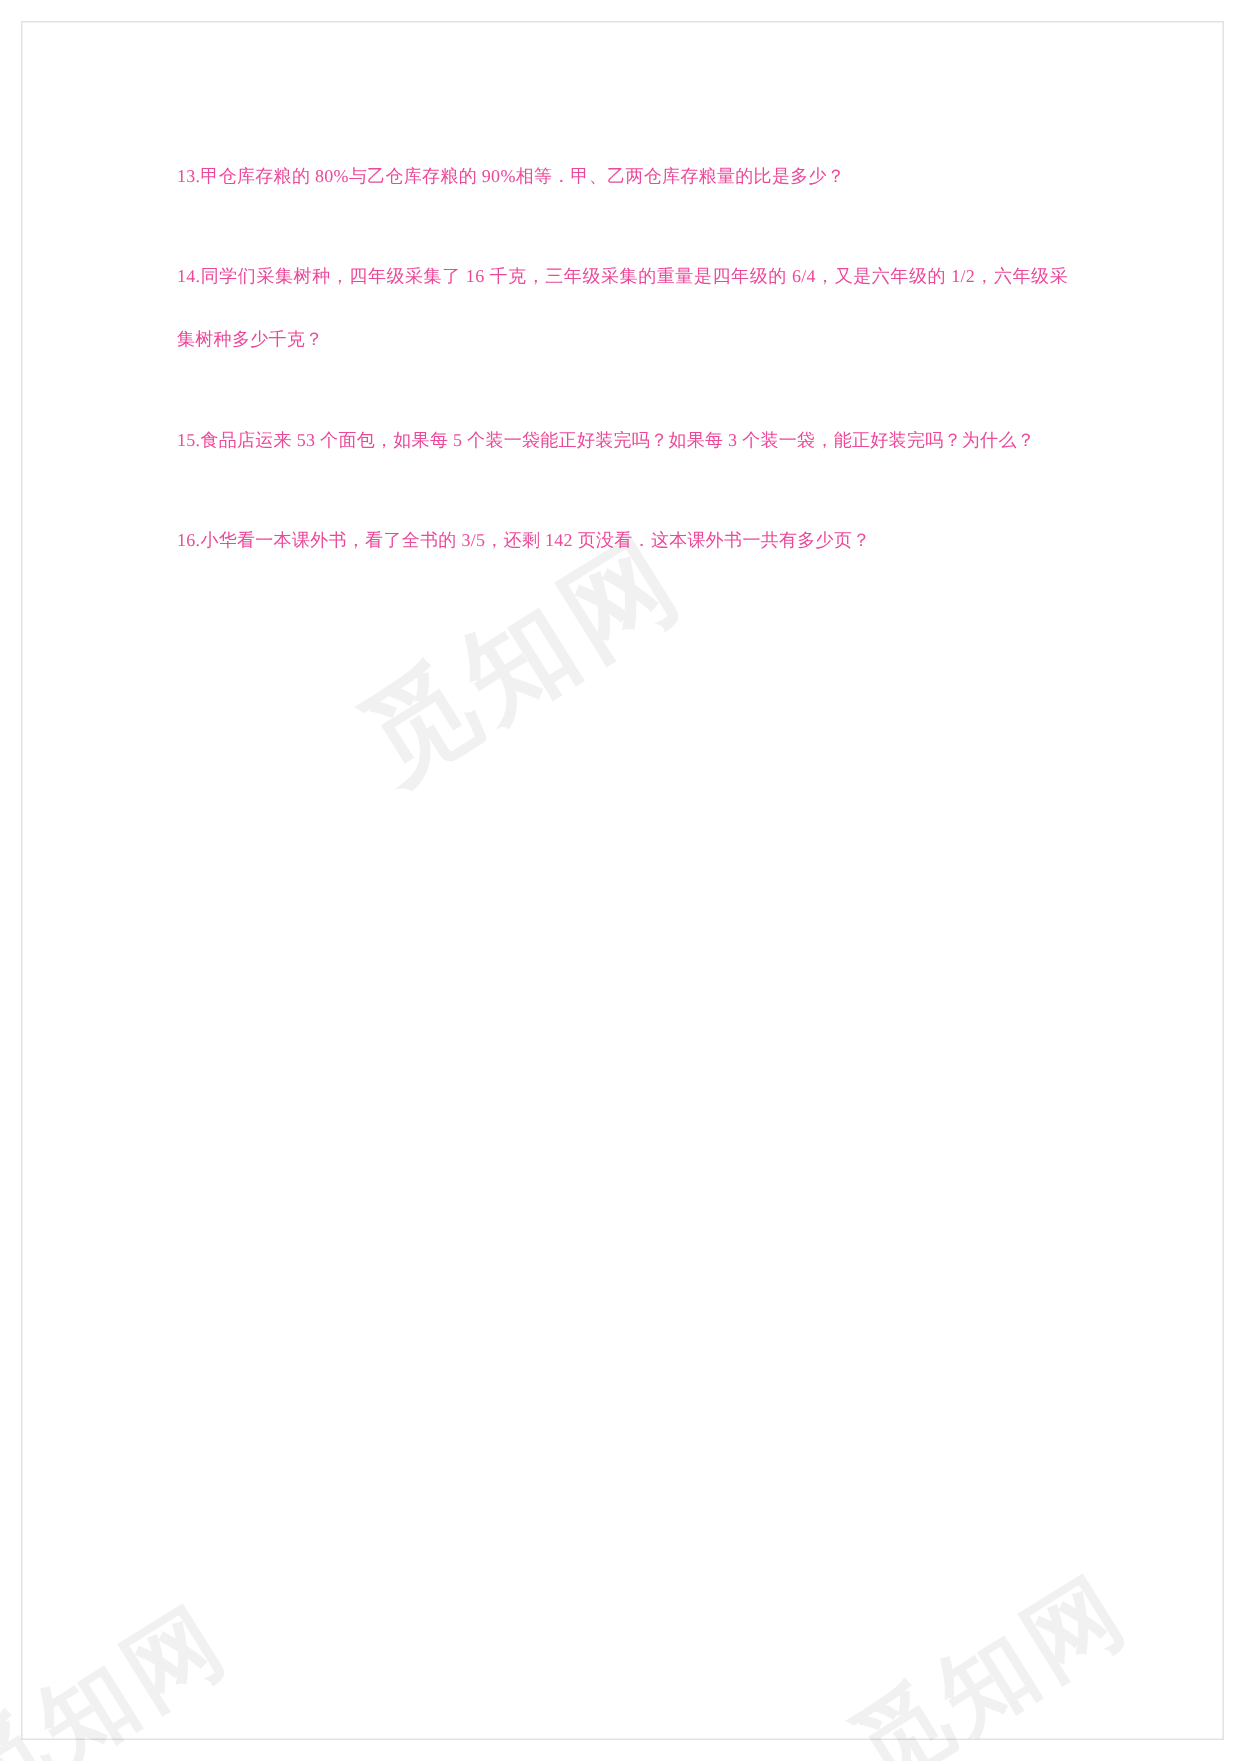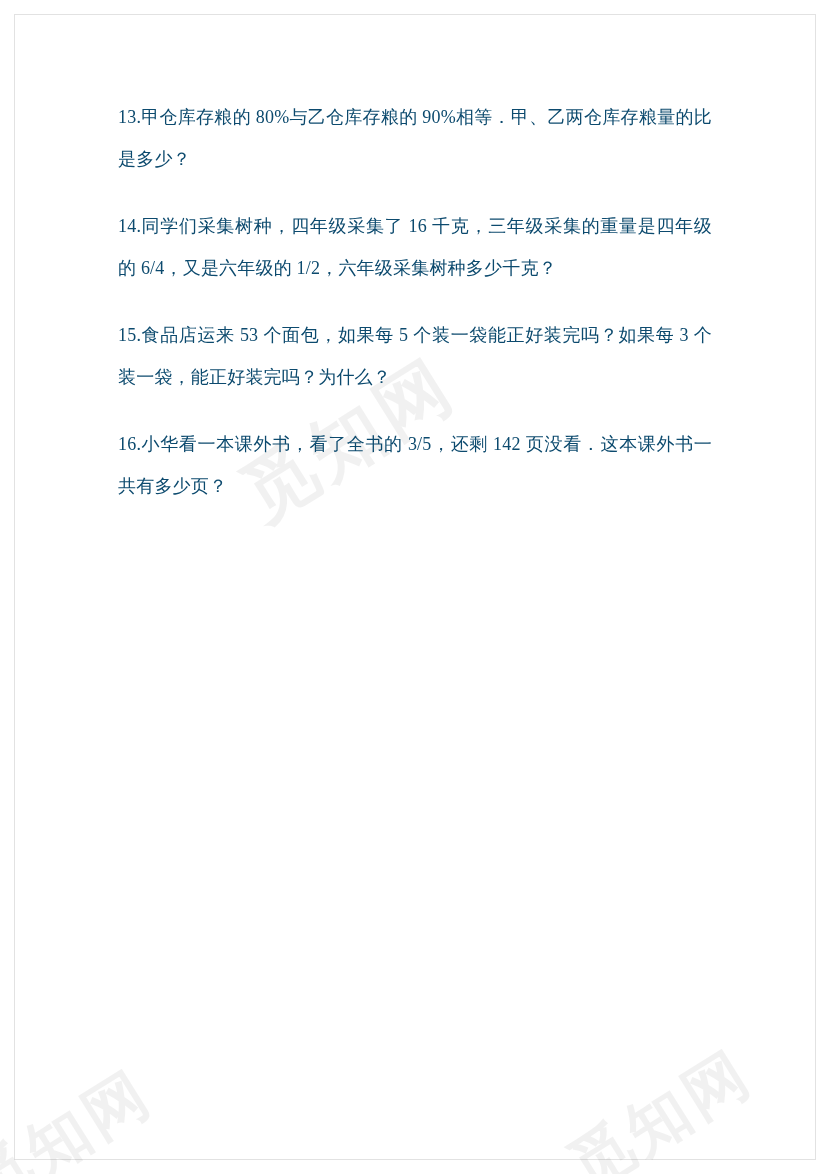--- a/index.html
+++ b/index.html
@@ -28,23 +28,23 @@
     border: 1px solid #e2e2e2;
     pointer-events: none;
   }
   .content {
     position: absolute;
     left: 118px;
     top: 96px;
     width: 594px;
   }
   .q {
-    font-size: 18px;
+    font-size: 12px;
     line-height: 42px;
-    color: #0c4a6e;
+    color: #ec4899;
     text-align: justify;
     text-justify: inter-ideograph;
     margin: 0 0 25px 0;
     letter-spacing: 0.2px;
   }
   .q:last-child {
     margin-bottom: 0;
   }
   .watermark {
     position: absolute;

